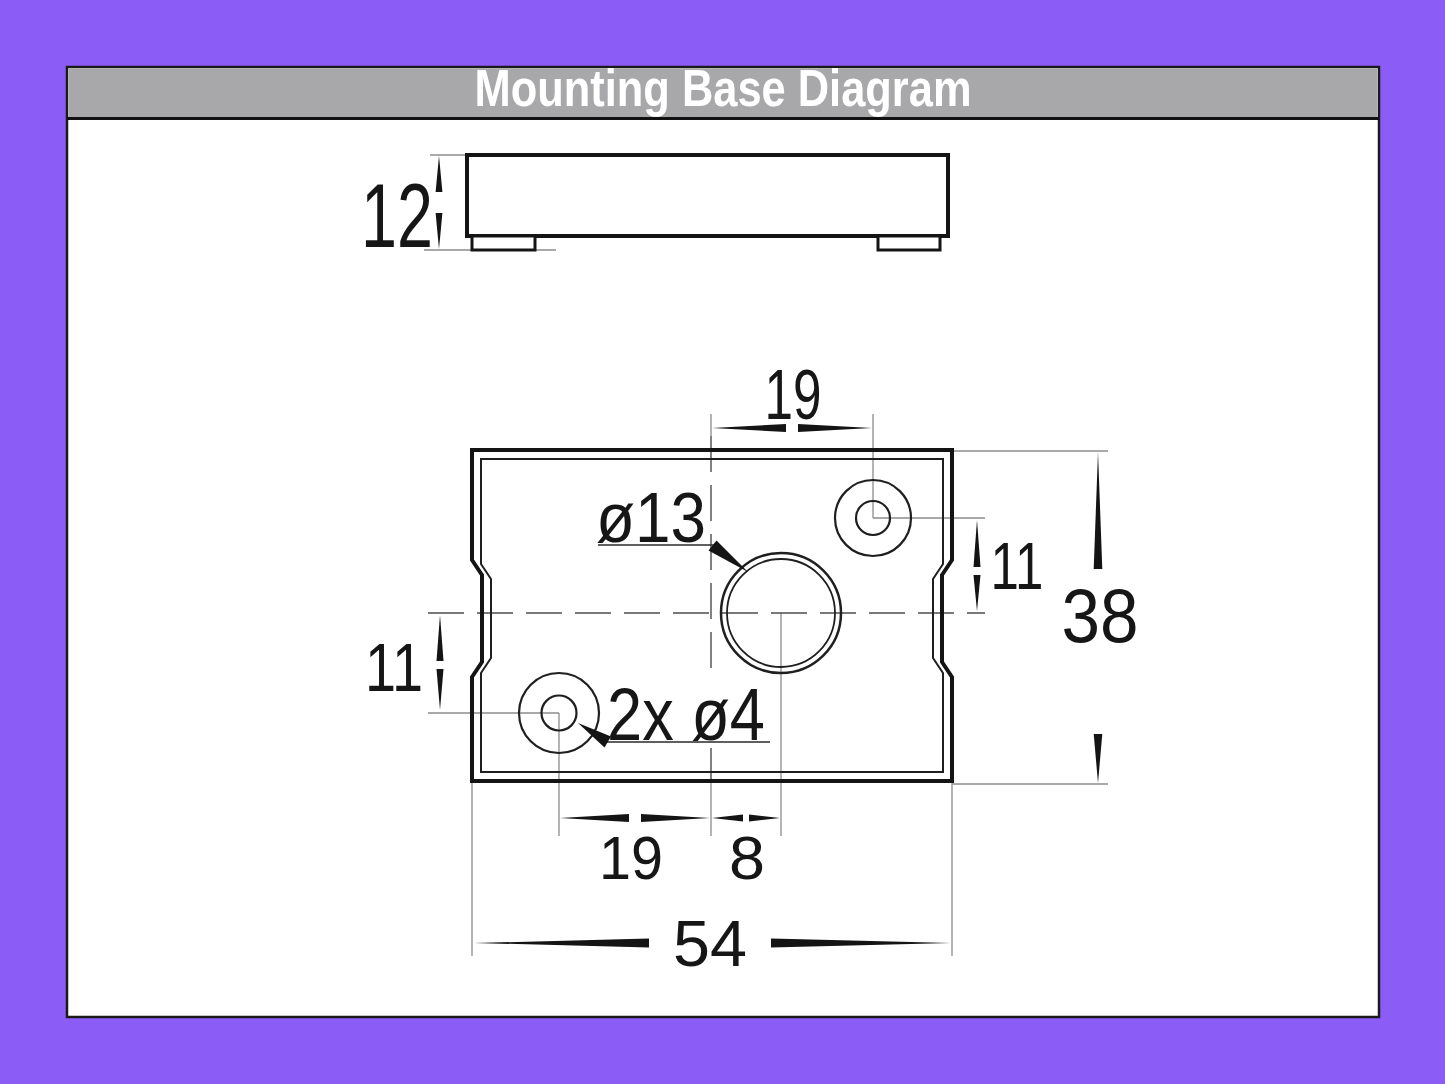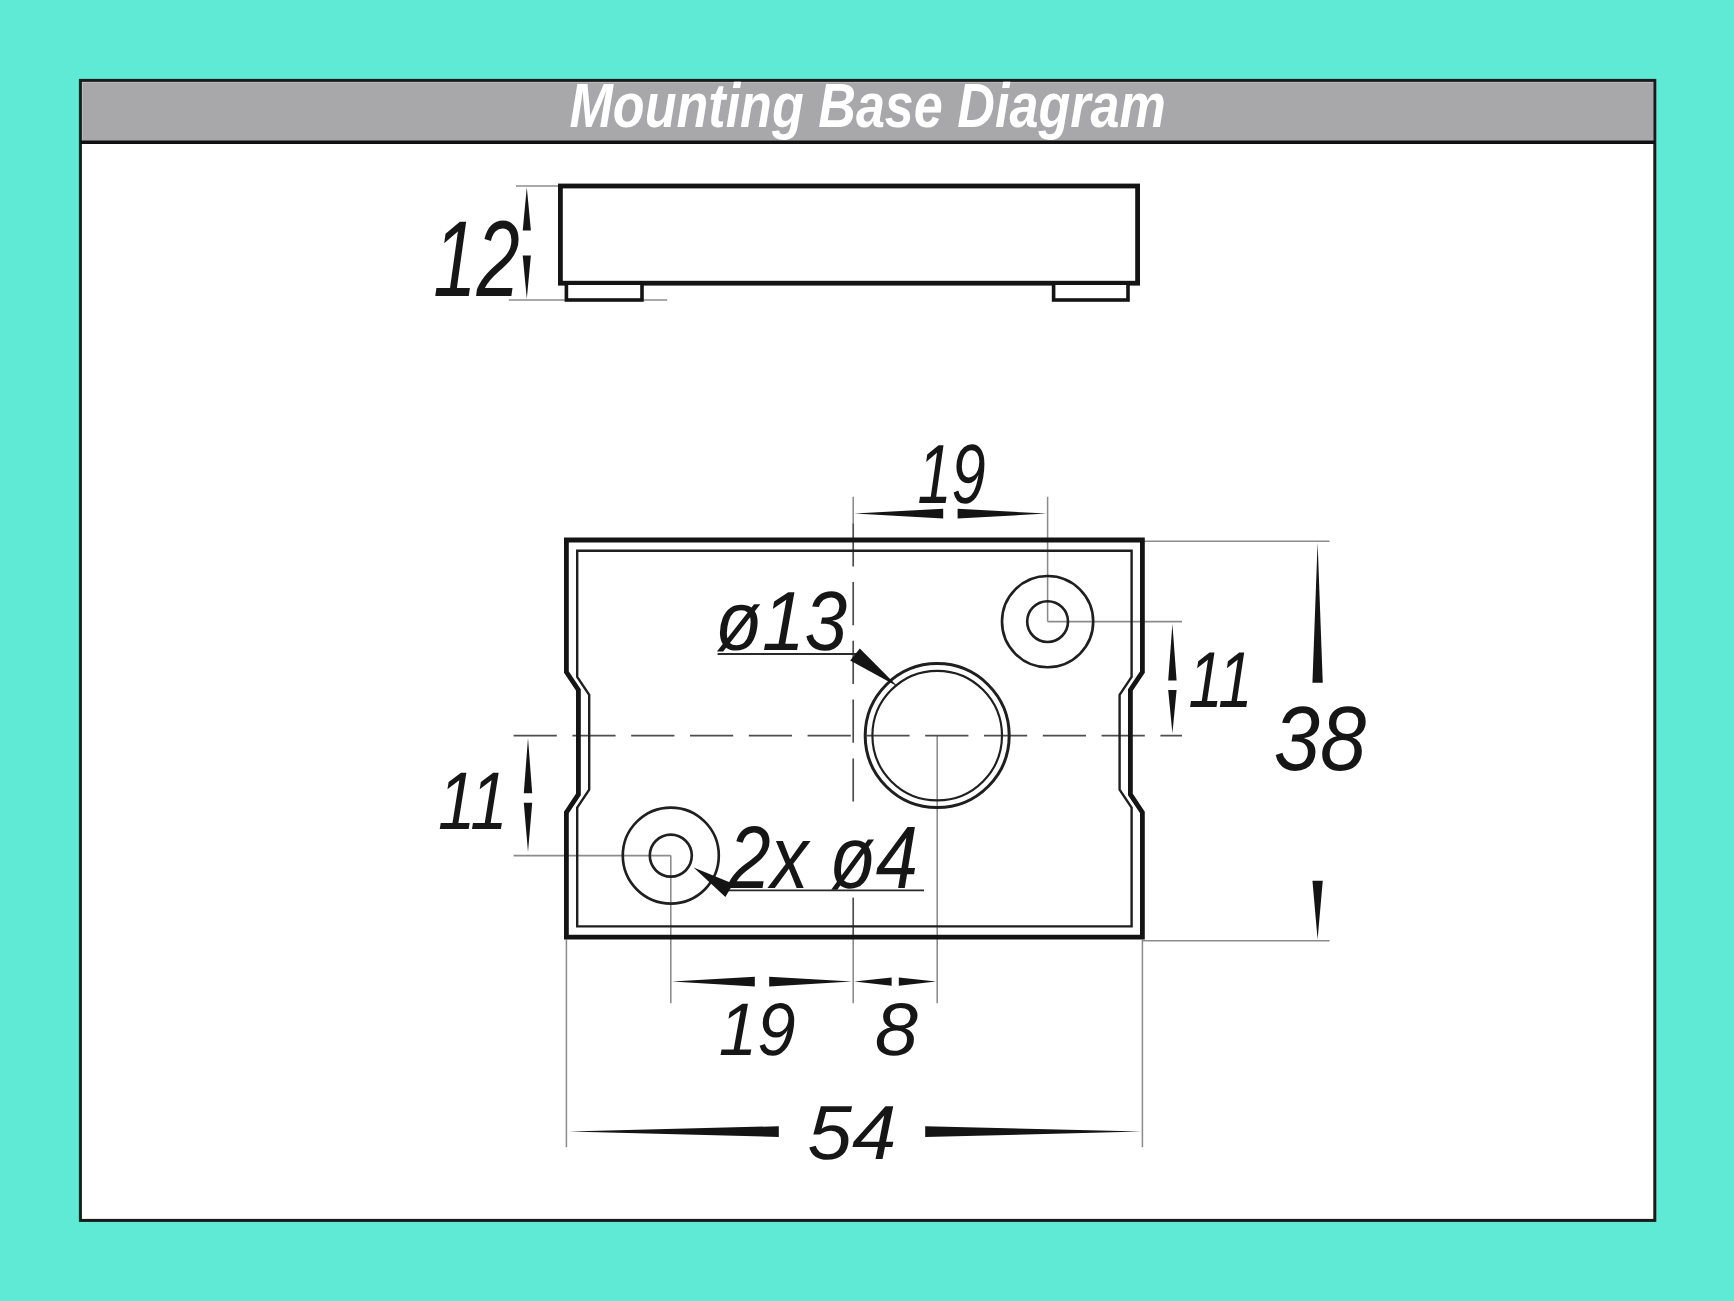--- a/index.html
+++ b/index.html
@@ -8,22 +8,21 @@
     background: #ffffff;
     width: 1445px;
     height: 1084px;
     font-family: "Liberation Sans", sans-serif;
     overflow: hidden;
   }
   .stage {
     position: relative;
     width: 1445px;
     height: 1084px;
-    background: #5eead4;
-    font-style: italic;
+    background: #8b5cf6;
   }
   svg {
     position: absolute;
     top: 0;
     left: 0;
     display: block;
   }
   text {
     font-family: "Liberation Sans", sans-serif;
     fill: #161616;

